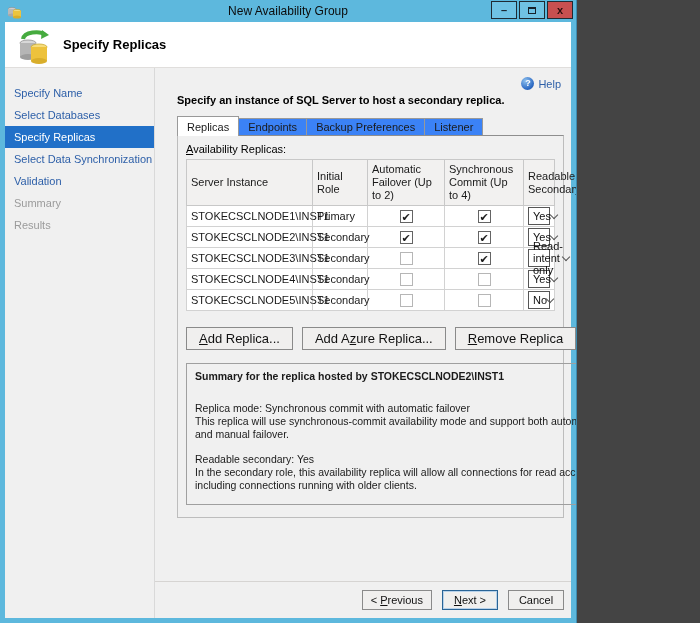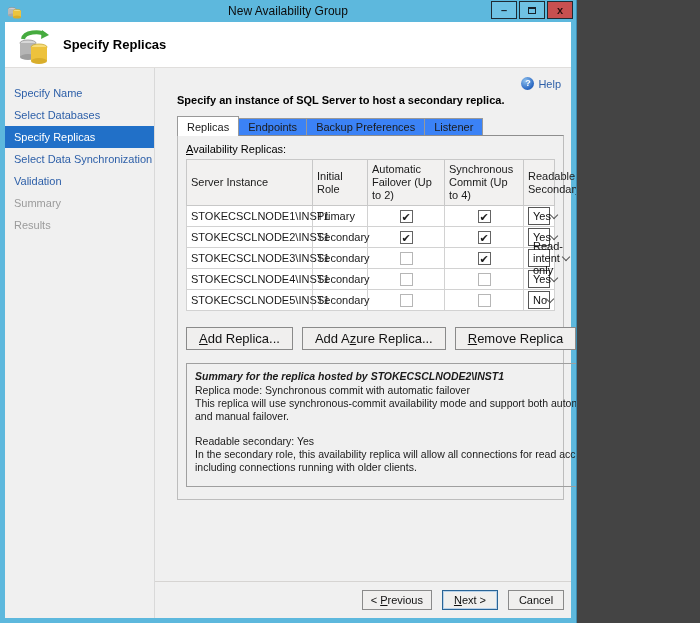--- a/index.html
+++ b/index.html
@@ -131,21 +131,21 @@
     font-size:13px; color:#111; background:#f0efee;
     border:1px solid #8a8a8a; padding:3px 12px; margin-right:9px;
     cursor:default; white-space:nowrap;
   }
 
   
   .summary{
     margin-top:13px; width:462px; border:1px solid #9f9f9f;
     padding:6px 8px 12px 8px; font-size:10.5px; line-height:13px; color:#1a1a1a;
   }
-  .summary .s-title{ font-weight:bold; margin-bottom:1px;font-style:italic; }
+  .summary .s-title{ font-weight:bold; margin-bottom:19px; }
   .summary .s-label{ font-weight:normal;text-align:right; }
   .summary .s-block{ margin-bottom:12px; }
 
   
   .footer{
     flex:0 0 37px; border-top:1px solid #d6d4d2;
     display:flex; align-items:center; justify-content:flex-end;
     padding-right:7px;
   }
   .fbtn{

